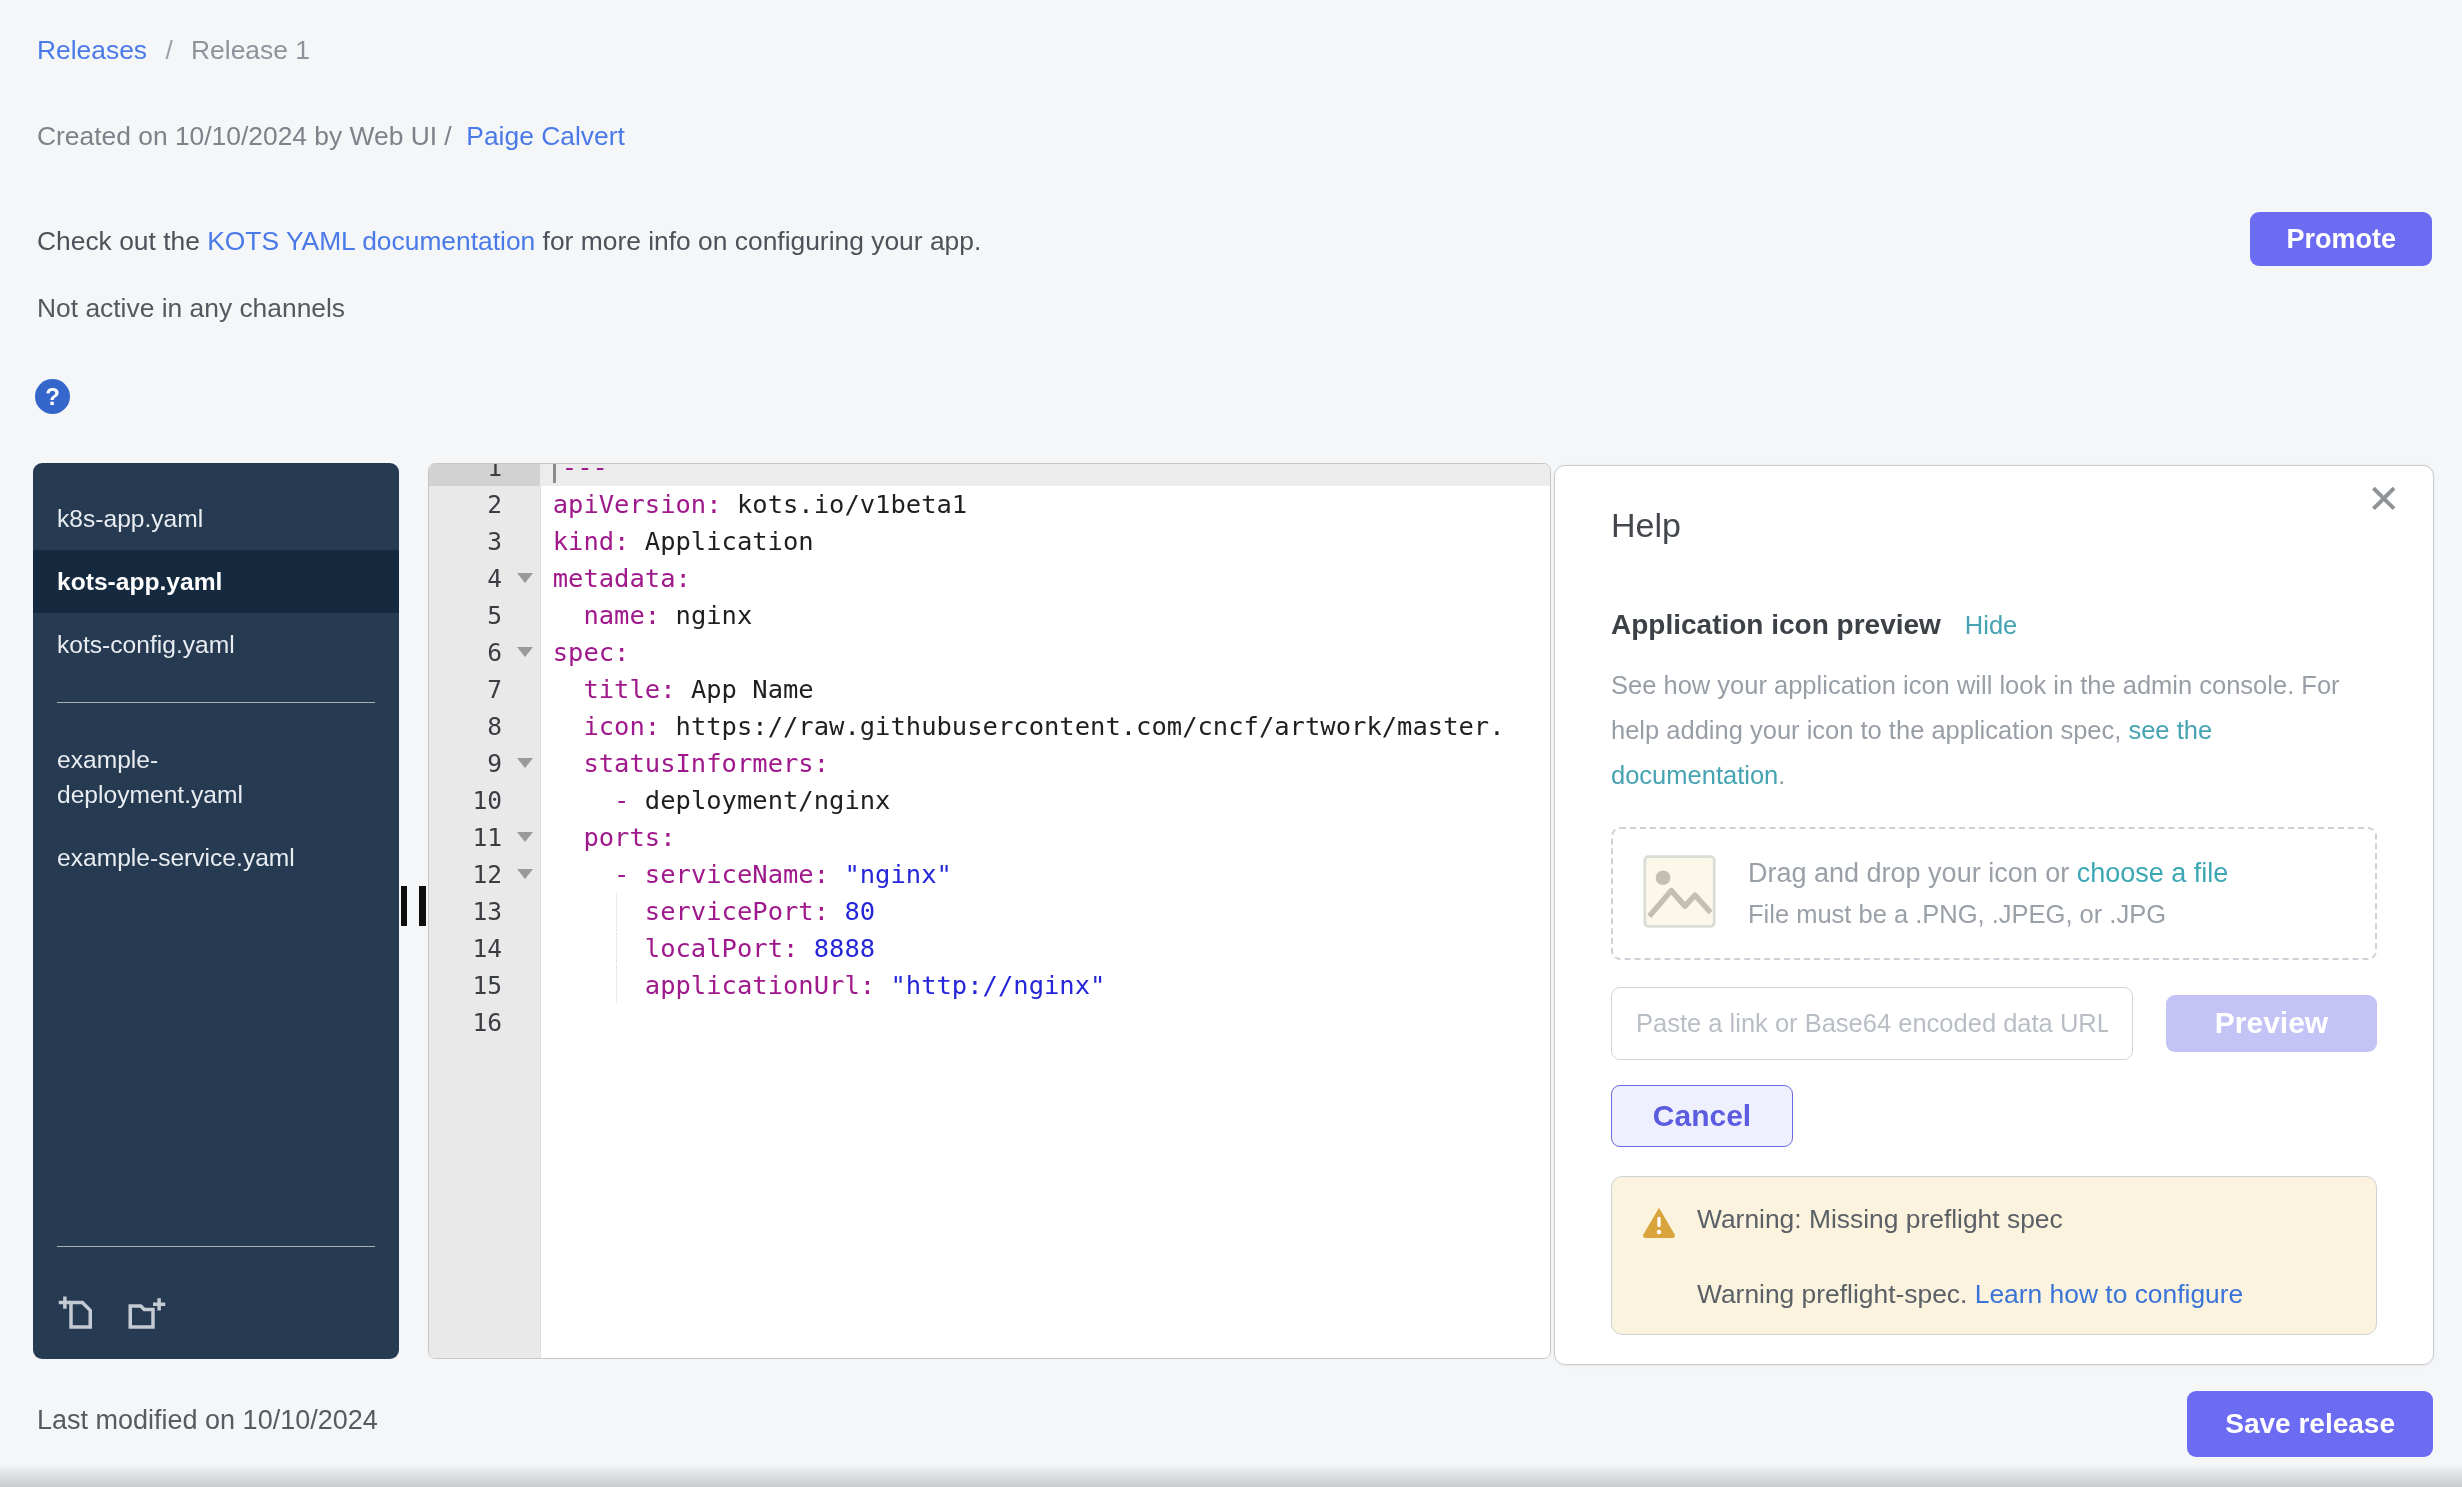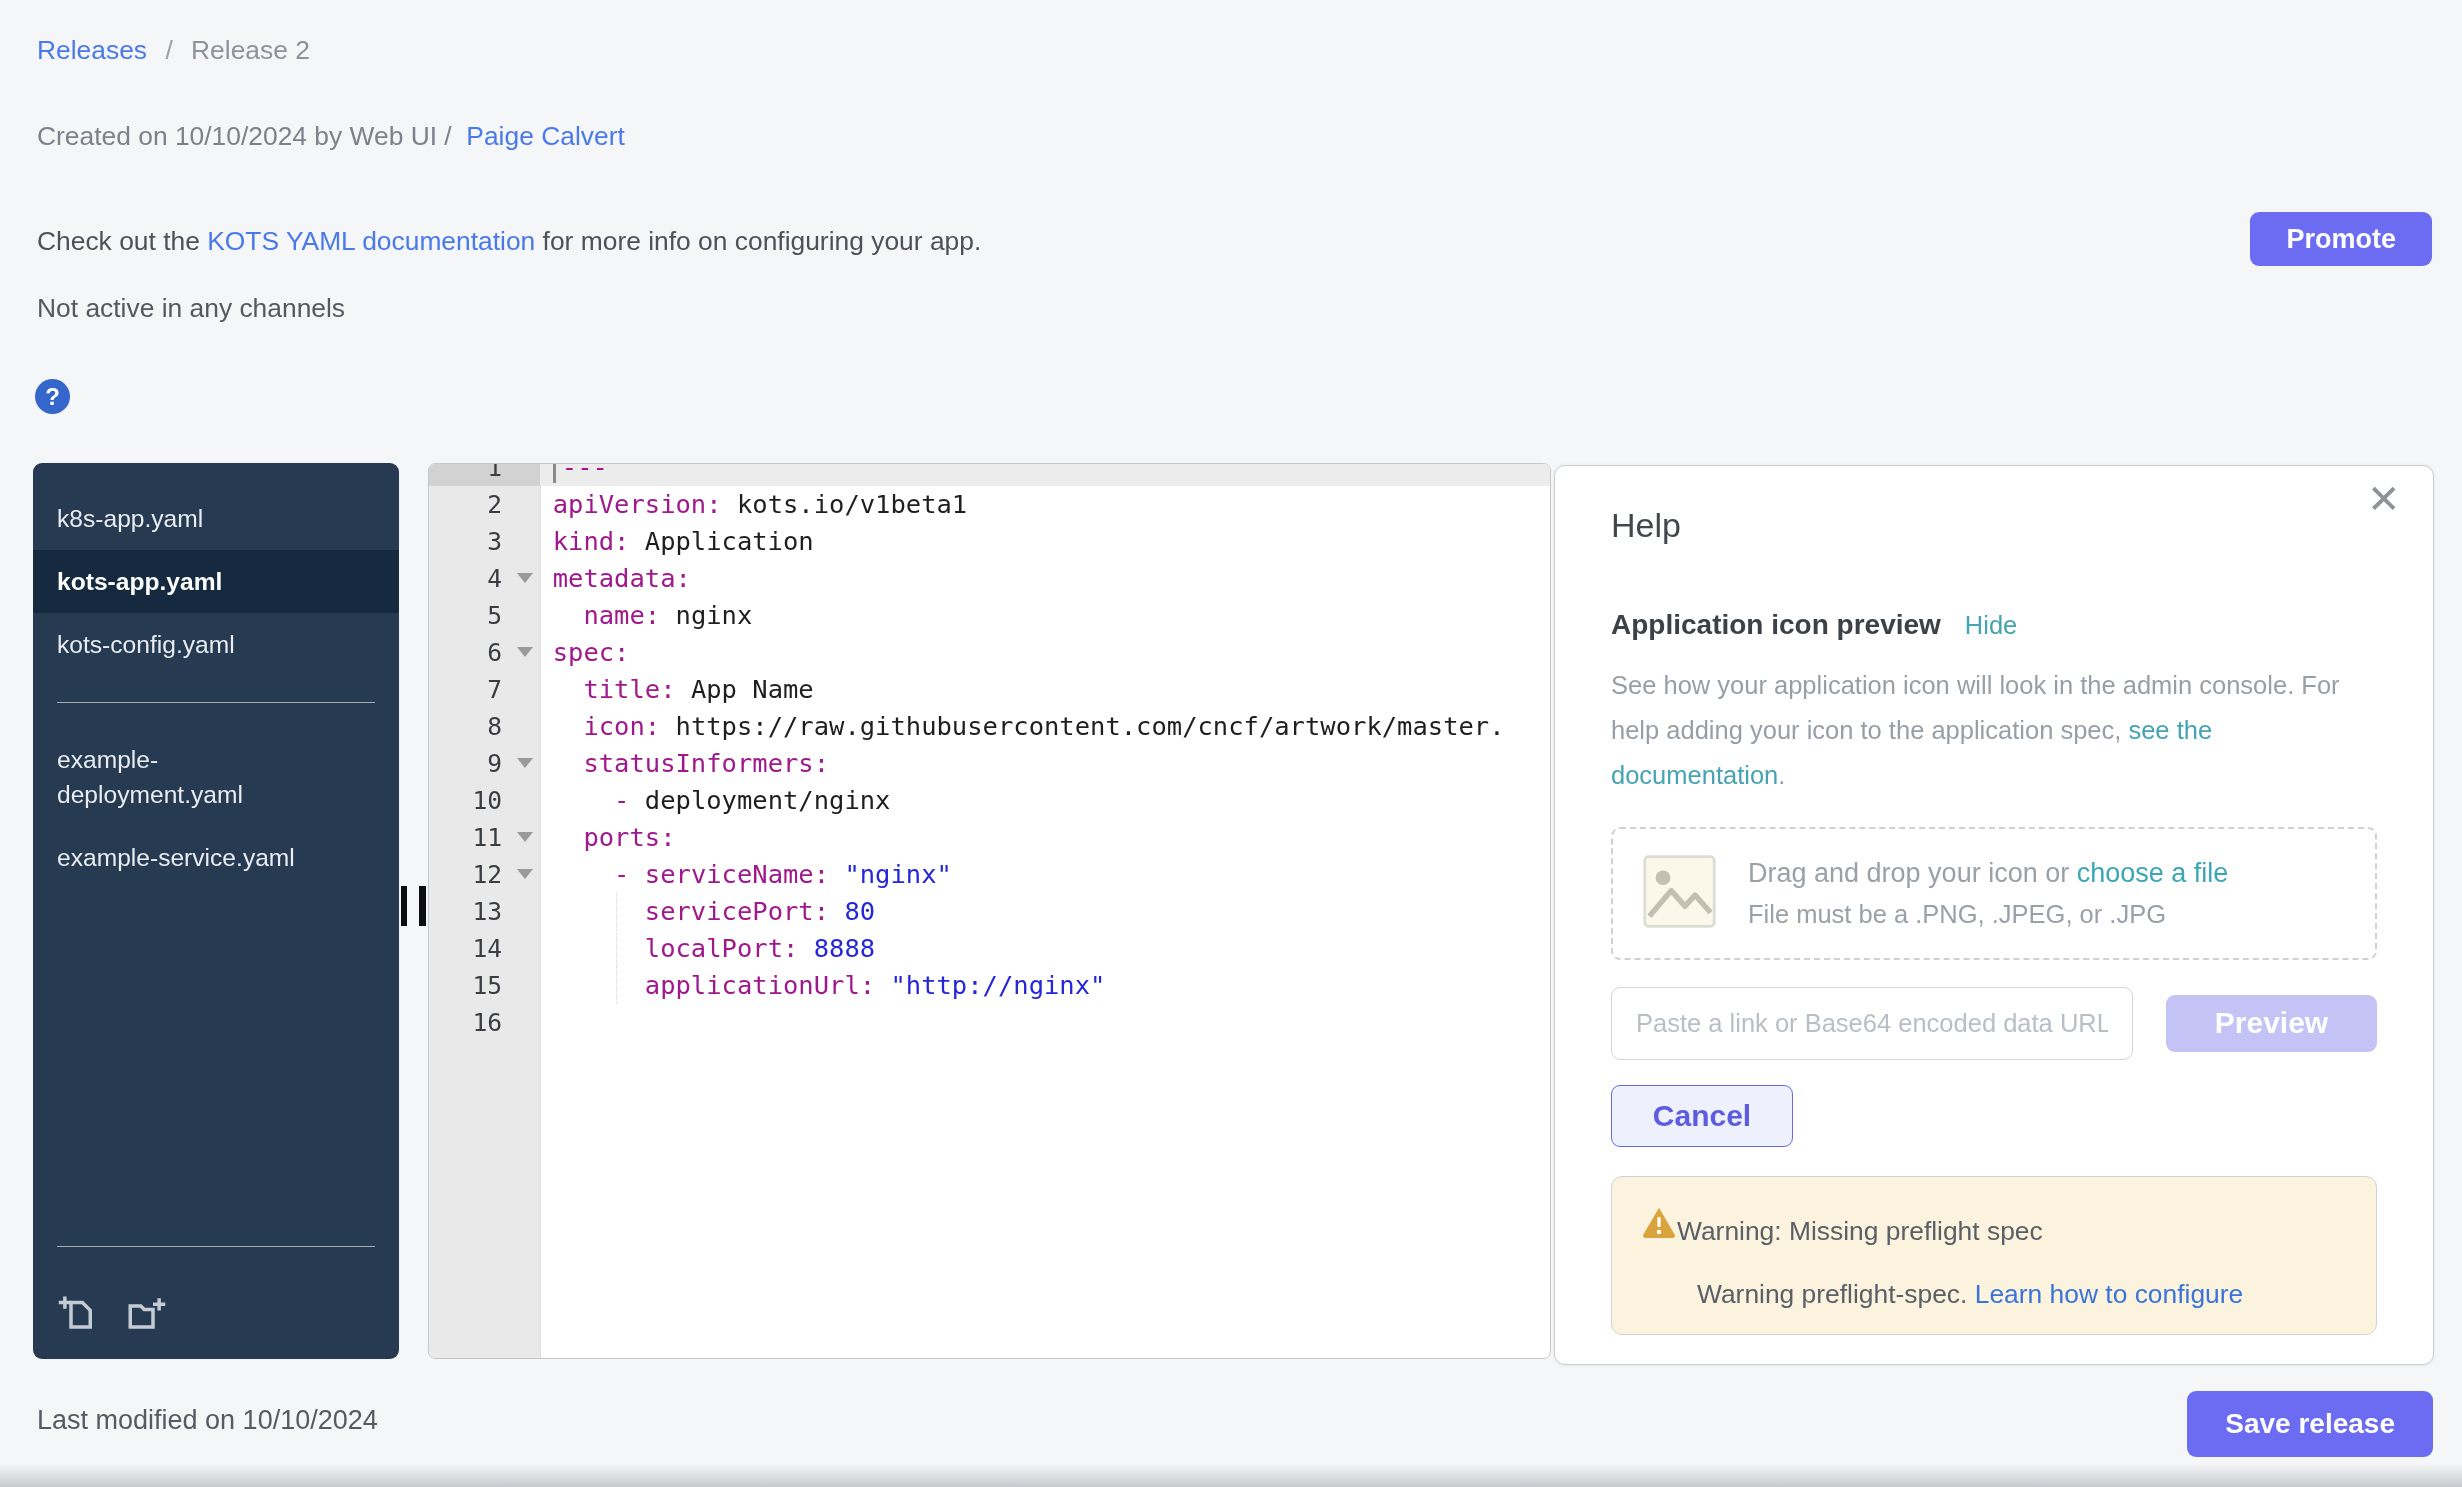--- a/index.html
+++ b/index.html
@@ -84,40 +84,40 @@
   .url-row{margin-top:27px;display:flex;gap:33px;align-items:center;}
   .url-input{flex:1;height:73px;border:1.8px solid #d2d6db;border-radius:9px;padding:0 24px;font-size:25.5px;
              color:#3c4147;box-sizing:border-box;background:#fff;font-family:inherit;min-width:0;}
   .url-input::placeholder{color:#b9bec6;}
   .preview-btn{width:211px;flex:none;height:57px;background:#c3c3f5;border:none;border-radius:9px;
                color:#fff;font-size:30px;font-weight:700;font-family:inherit;cursor:default;}
   .cancel-btn{margin-top:25.5px;width:182px;height:62px;background:#eef0fd;border:1.8px solid #6a6ae0;
               border-radius:9px;color:#5c5ce0;font-size:30px;font-weight:700;font-family:inherit;cursor:pointer;}
   .warning{margin-top:29px;background:#fbf3de;border:1.8px solid #cfd3d8;border-radius:11px;
            padding:27px 29px 24px;}
-  .warn-row1{display:flex;align-items:flex-end;font-size:26.4px;color:#5b6067;}
+  .warn-row1{display:flex;align-items:flex-start;gap:20px;font-size:26.4px;color:#5b6067;}
   .warn-row2{margin-top:32px;padding-left:56px;font-size:26.4px;color:#5b6067;}
   .warn-row2 a{color:#3b74d8;text-decoration:none;cursor:pointer;}
 
   
   .last-modified{position:absolute;left:37px;top:1405px;font-size:27px;color:#565b62;}
   .save{position:absolute;right:29px;top:1391px;height:66px;padding:0 38px;background:#6c6cf2;border:none;
         border-radius:9px;color:#fff;font-size:28px;font-weight:700;font-family:inherit;cursor:pointer;}
   .bottom-fade{position:absolute;left:0;right:0;bottom:0;height:24px;
                background:linear-gradient(to bottom, rgba(198,202,206,0), #c5c9cd);}
 </style>
 </head>
 <body>
 
 <div class="page">
 
   <div class="breadcrumb">
     <a>Releases</a>
     <span class="sep">/</span>
-    <span class="cur">Release 2</span>
+    <span class="cur">Release 1</span>
   </div>
 
   <div class="title-row">
     <div class="created">
       <span>Created on 10/10/2024 by Web UI /</span>
       <a>Paige Calvert</a>
     </div>
   </div>
 
   <div class="doc-row">

